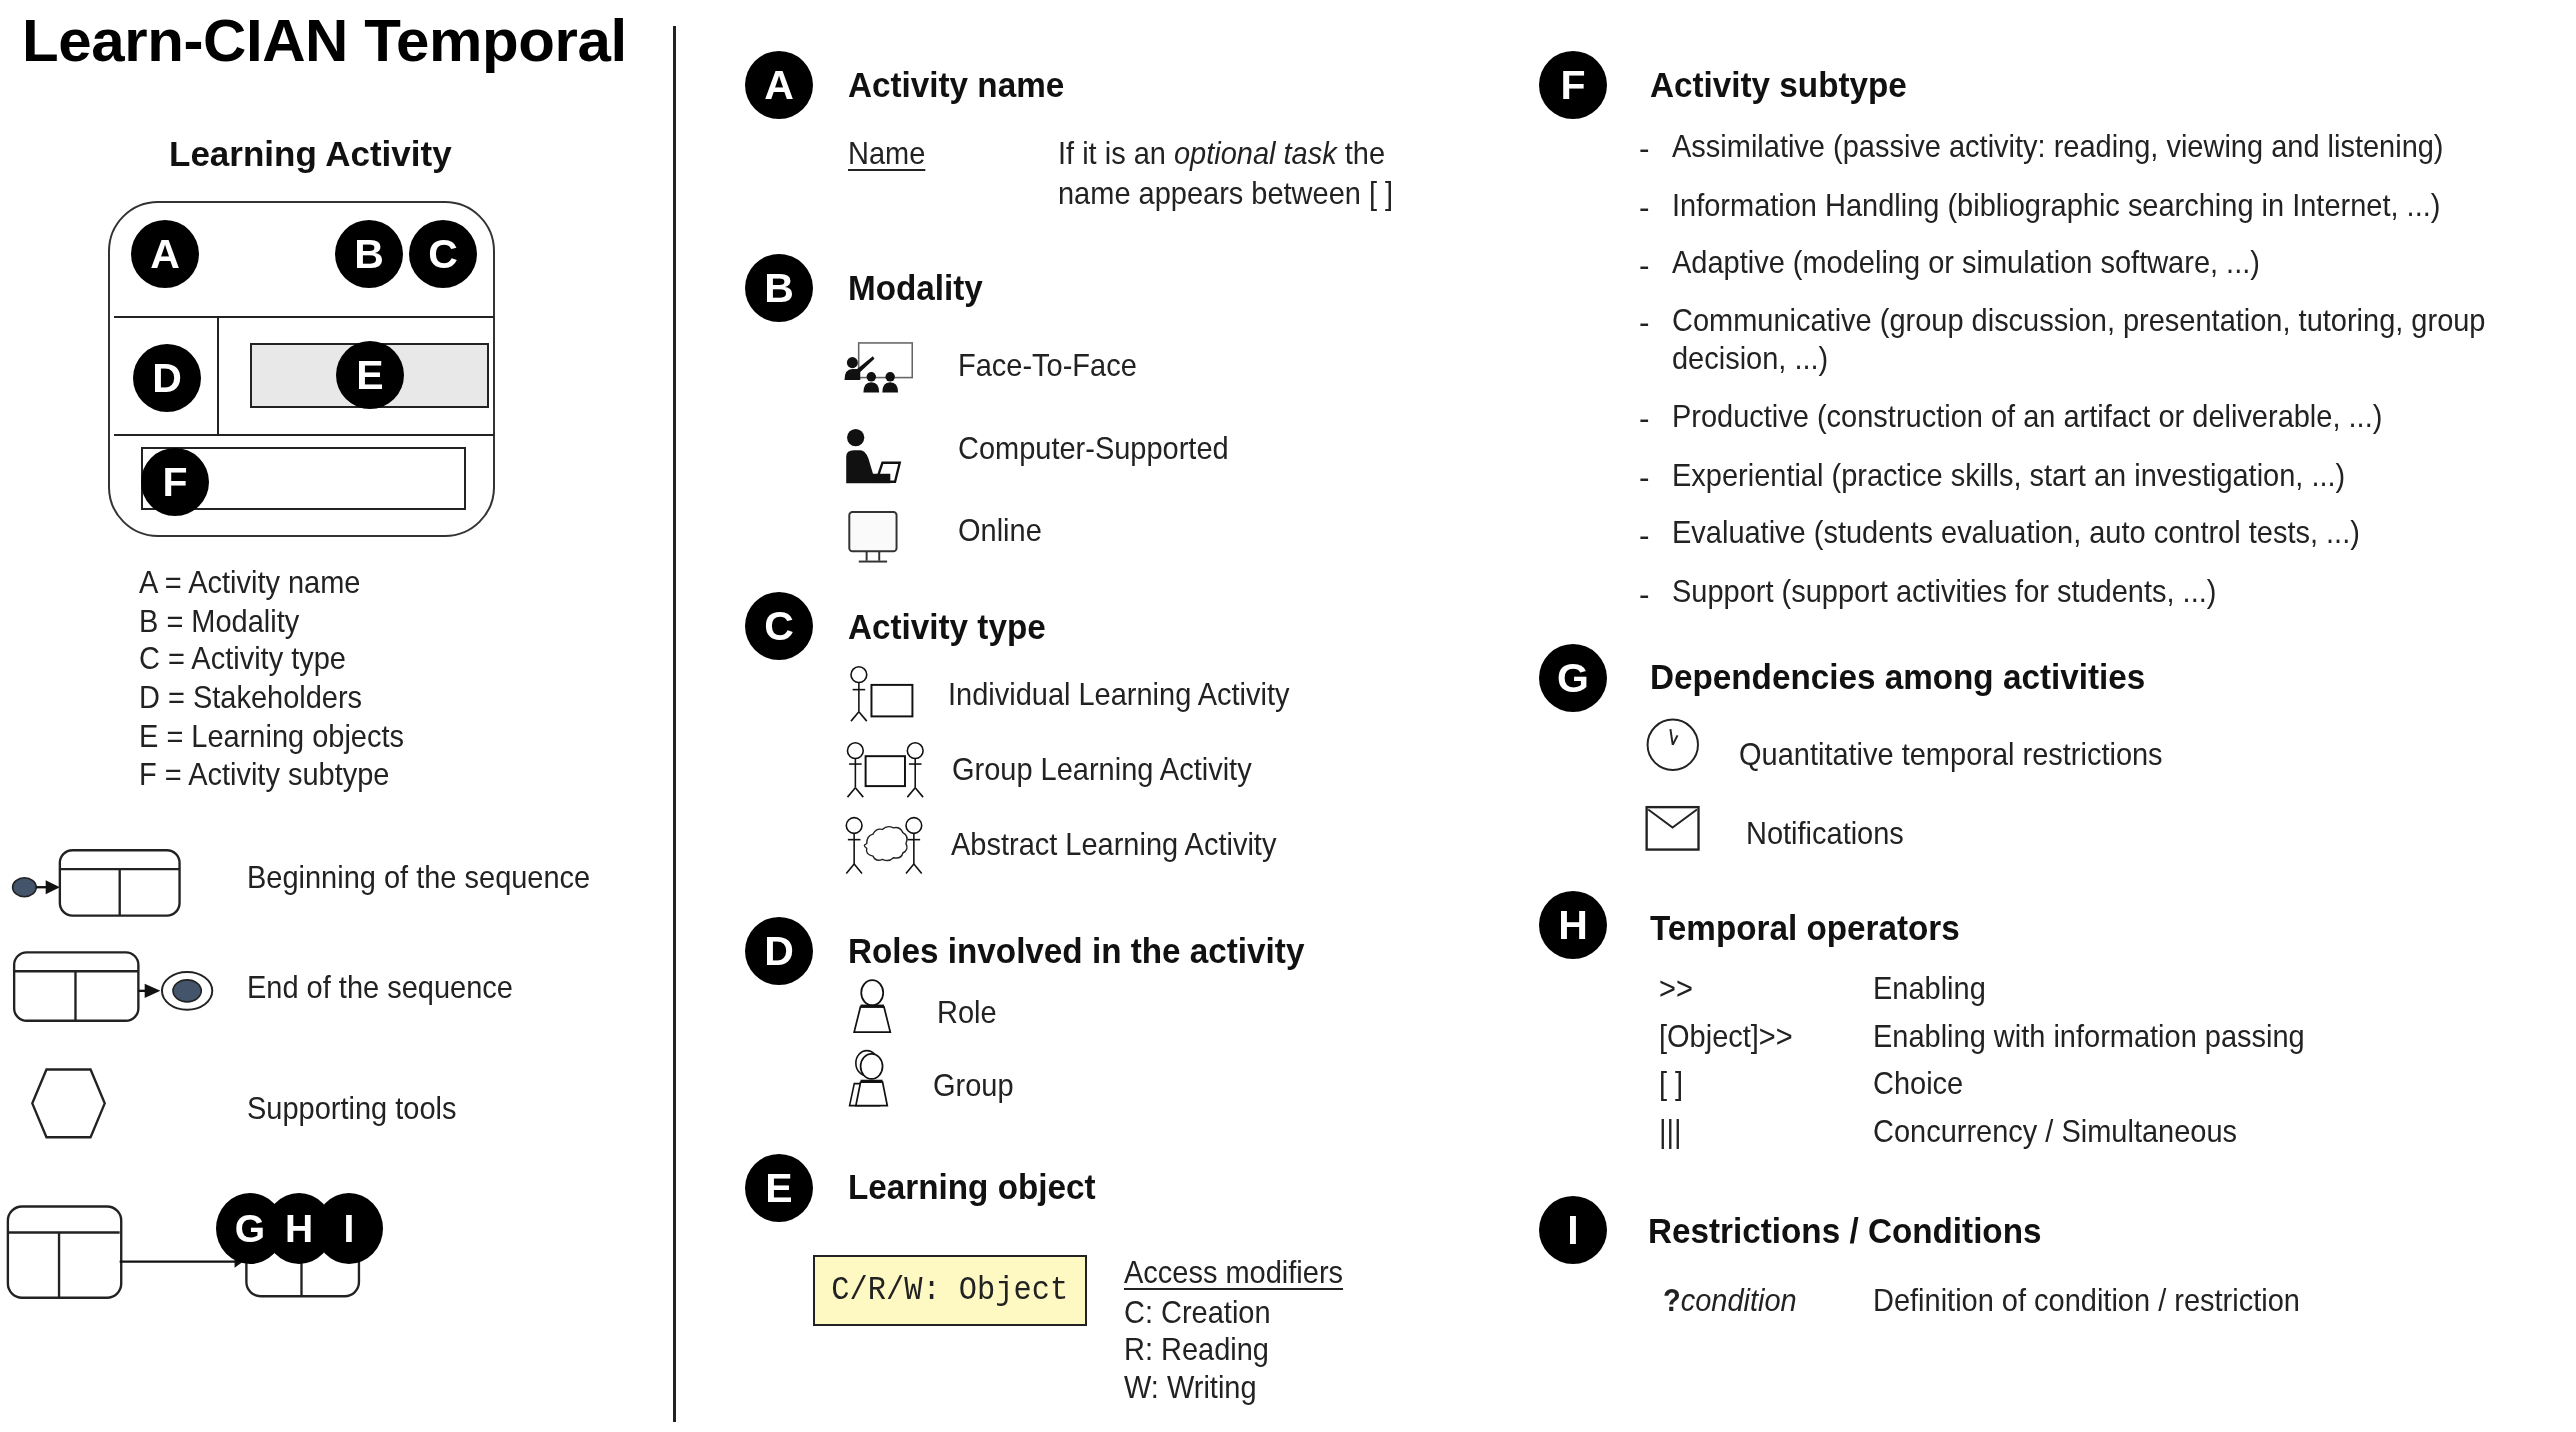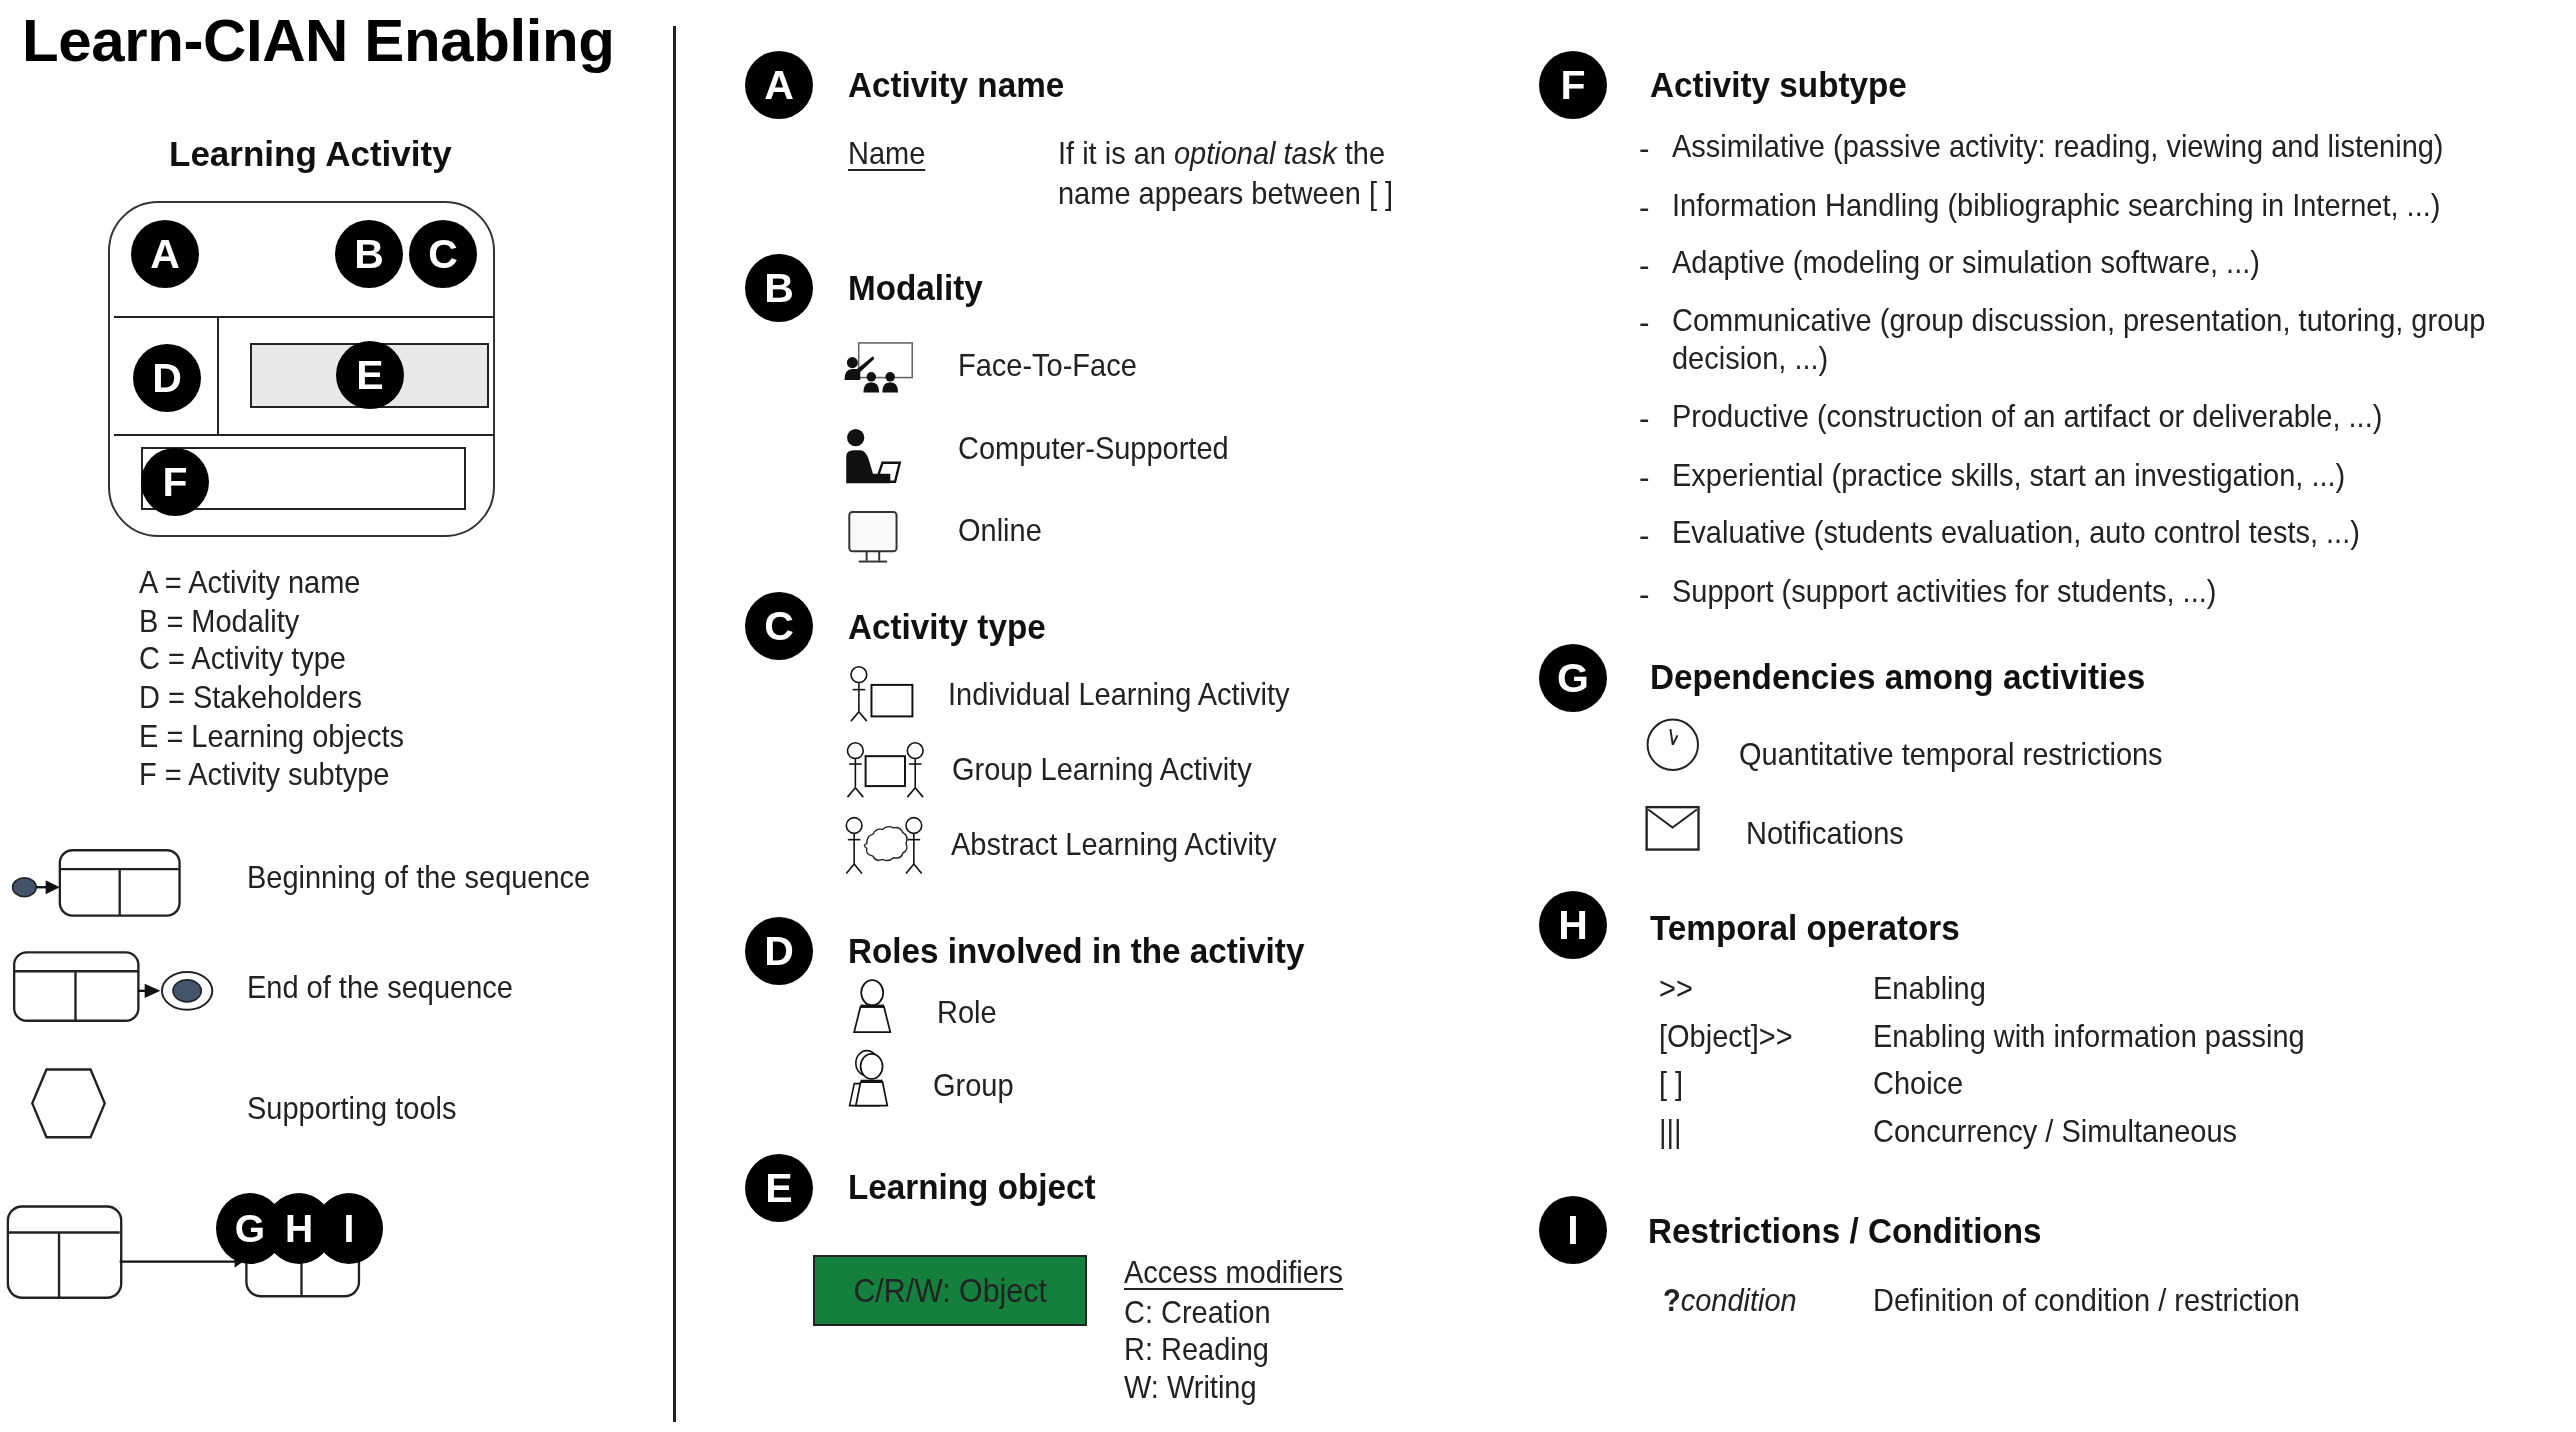--- a/index.html
+++ b/index.html
@@ -17,21 +17,21 @@
            display:flex; align-items:center; justify-content:center; line-height:1; }
   .badge.sm { width:66px; height:66px; font-size:39px; }
   .u { text-decoration:underline; text-underline-offset:4.7px; text-decoration-thickness:2.4px; }
   .divider { position:absolute; left:673px; top:26px; width:3.2px; height:1396px; background:#222; }
   svg { position:absolute; overflow:visible; }
   .dash { position:absolute; font-size:31.5px; color:#222; }
 </style>
 </head>
 <body>
 
-<div class="txt title" style="left:22px; top:6.3px;">Learn-CIAN Enabling</div>
+<div class="txt title" style="left:22px; top:6.3px;">Learn-CIAN Temporal</div>
 <div class="txt subtitle" style="left:169px; top:126px;margin-top:8px;">Learning Activity</div>
 
 <div class="abs" style="left:108px; top:201px; width:387px; height:336px; border:2.4px solid #333; border-radius:50px; box-sizing:border-box;"></div>
 <div class="abs" style="left:114px; top:316px; width:380px; height:2.4px; background:#222;"></div>
 <div class="abs" style="left:114px; top:434px; width:380px; height:2.4px; background:#222;"></div>
 <div class="abs" style="left:217px; top:317px; width:2.4px; height:118px; background:#222;"></div>
 <div class="abs" style="left:250px; top:343px; width:239px; height:65px; border:2.4px solid #222; background:#e8e8e8; box-sizing:border-box;"></div>
 <div class="abs" style="left:141px; top:447px; width:325px; height:63px; border:2.4px solid #222; background:#fff; box-sizing:border-box;"></div>
 
 <div class="badge" style="left:131px; top:220px;">A</div>
@@ -183,21 +183,21 @@
   <ellipse cx="30" cy="22" rx="14" ry="16" fill="#fff" stroke="#111" stroke-width="2.2"></ellipse>
   <path d="M8 44 L34 44 L40 72 L2 72 Z" fill="#fff" stroke="#111" stroke-width="2"></path>
   <path d="M16 42 L44 42 L50 72 L10 72 Z" fill="#fff" stroke="#111" stroke-width="2.2"></path>
   <line x1="16" y1="41" x2="44" y2="41" stroke="#111" stroke-width="4"></line>
 </svg>
 <div class="txt body" style="left:933px; top:1067px;">Group</div>
 
 <div class="badge" style="left:745px; top:1154px;">E</div>
 <div class="txt hdr" style="left:848px; top:1167px;">Learning object</div>
 
-<div class="abs" style="left:813px; top:1255px; width:274px; height:71px; background:#15803d; border:2.4px solid #222; box-sizing:border-box; display:flex; align-items:center; justify-content:center;">
+<div class="abs" style="left:813px; top:1255px; width:274px; height:71px; background:#fef9c3; border:2.4px solid #222; box-sizing:border-box; display:flex; align-items:center; justify-content:center;font-family:Liberation Mono, monospace;">
   <span class="bodyn" style="font-size:33px; color:#222; transform:scaleX(0.92); display:inline-block;">C/R/W:  Object</span>
 </div>
 <div class="txt body u" style="left:1124px; top:1254px;">Access modifiers</div>
 <div class="txt body" style="left:1124px; top:1294px;">C: Creation</div>
 <div class="txt body" style="left:1124px; top:1331px;">R: Reading</div>
 <div class="txt body" style="left:1124px; top:1369px;">W: Writing</div>
 
 <div class="badge" style="left:1539px; top:51px;">F</div>
 <div class="txt hdr" style="left:1650px; top:65px;">Activity subtype</div>
 

